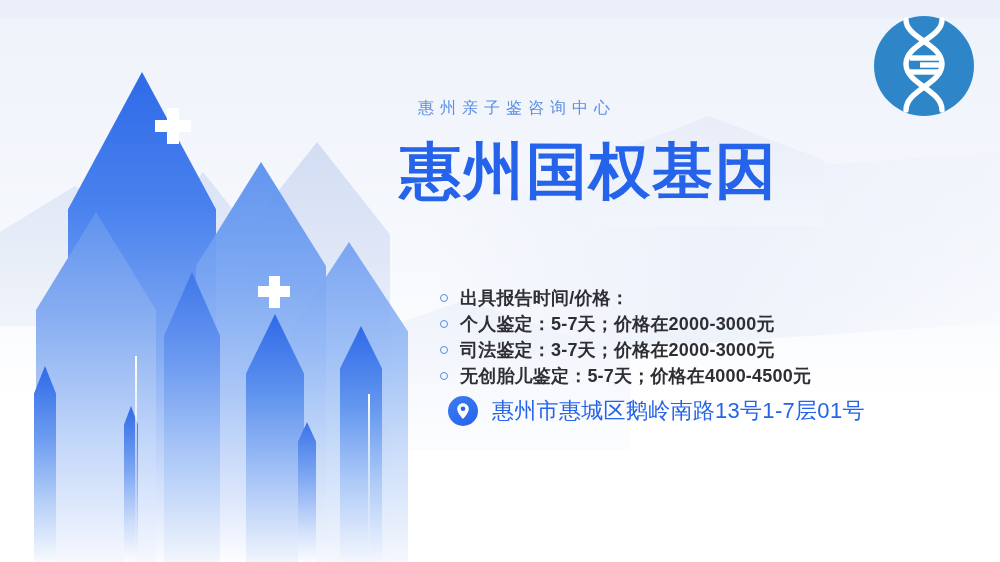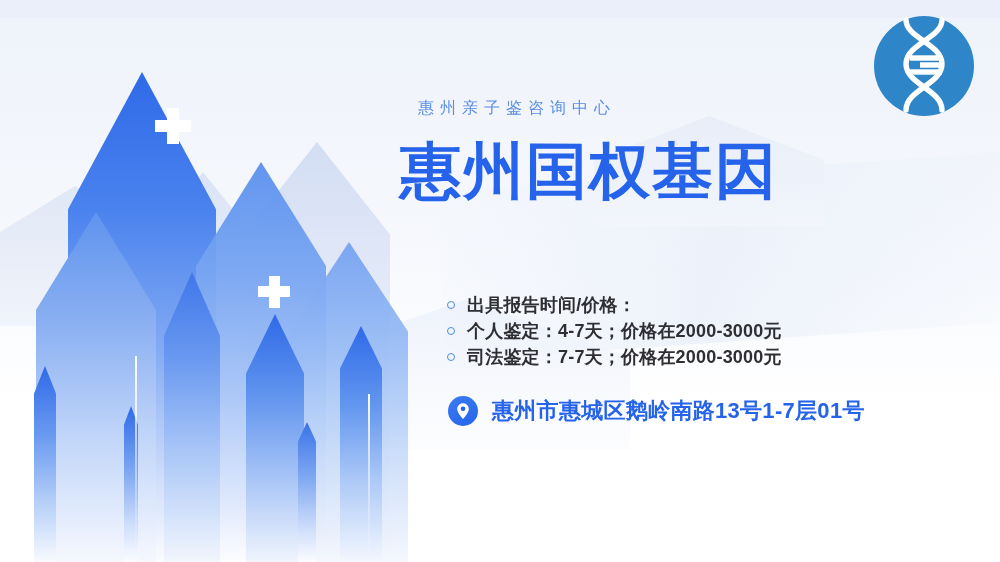--- a/index.html
+++ b/index.html
@@ -128,21 +128,21 @@
     font-size: 21px;
     font-weight: 700;
     letter-spacing: .5px;
     color: #3b3b3f;
     white-space: nowrap;
   }
 
   .bullets {
     position: absolute;
     left: 44px; top: 286px;
-    margin: 7px;
+    margin: 0;
     padding: 0;
     list-style: none;
   }
   .bullets li {
     display: flex;
     align-items: center;
     height: 23px;
     margin-bottom: 3px;
     white-space: nowrap;
   }
@@ -171,21 +171,21 @@
   .pin {
     flex: 0 0 auto;
     width: 30px; height: 30px;
     border-radius: 50%;
     background: linear-gradient(150deg,#3b7df0 0%, #2563eb 100%);
     margin-right: 14px;
     position: relative;
   }
   .address .txt {
     font-size: 22px;
-    font-weight: 700;
+    font-weight: 400;
     color: #2563eb;
     letter-spacing: .3px;
   }
 </style>
 </head>
 <body>
 
 <div id="banner">
 
   <div class="bg-wash"></div>
@@ -295,25 +295,29 @@
     <div class="headline">惠州国权基因</div>
 
 
     <ul class="bullets">
       <li>
         <span class="dot"></span>
         <span class="txt">出具报告时间/价格：</span>
       </li>
       <li>
         <span class="dot"></span>
-        <span class="txt">个人鉴定：4-7天；价格在2000-3000元</span>
+        <span class="txt">个人鉴定：5-7天；价格在2000-3000元</span>
       </li>
       <li>
         <span class="dot"></span>
-        <span class="txt">司法鉴定：7-7天；价格在2000-3000元</span>
+        <span class="txt">司法鉴定：3-7天；价格在2000-3000元</span>
+      </li>
+      <li>
+        <span class="dot"></span>
+        <span class="txt">无创胎儿鉴定：5-7天；价格在4000-4500元</span>
       </li>
     </ul>
 
     <div class="address">
       <span class="pin">
         <svg viewBox="0 0 30 30" width="30" height="30" aria-hidden="true">
           <path d="M15 7.2c-3.2 0-5.8 2.5-5.8 5.7 0 4.1 5.8 10 5.8 10s5.8-5.9 5.8-10c0-3.2-2.6-5.7-5.8-5.7z" fill="#ffffff"></path>
           <circle cx="15" cy="12.8" r="2.3" fill="#2563eb"></circle>
         </svg>
       </span>

